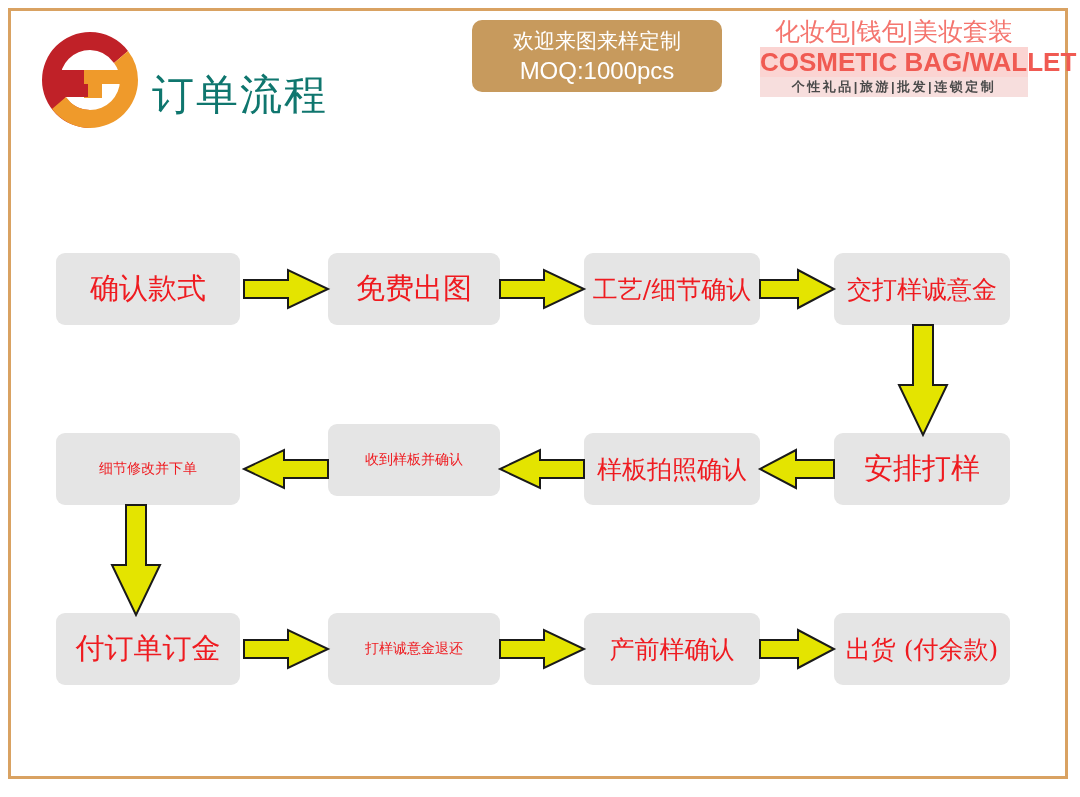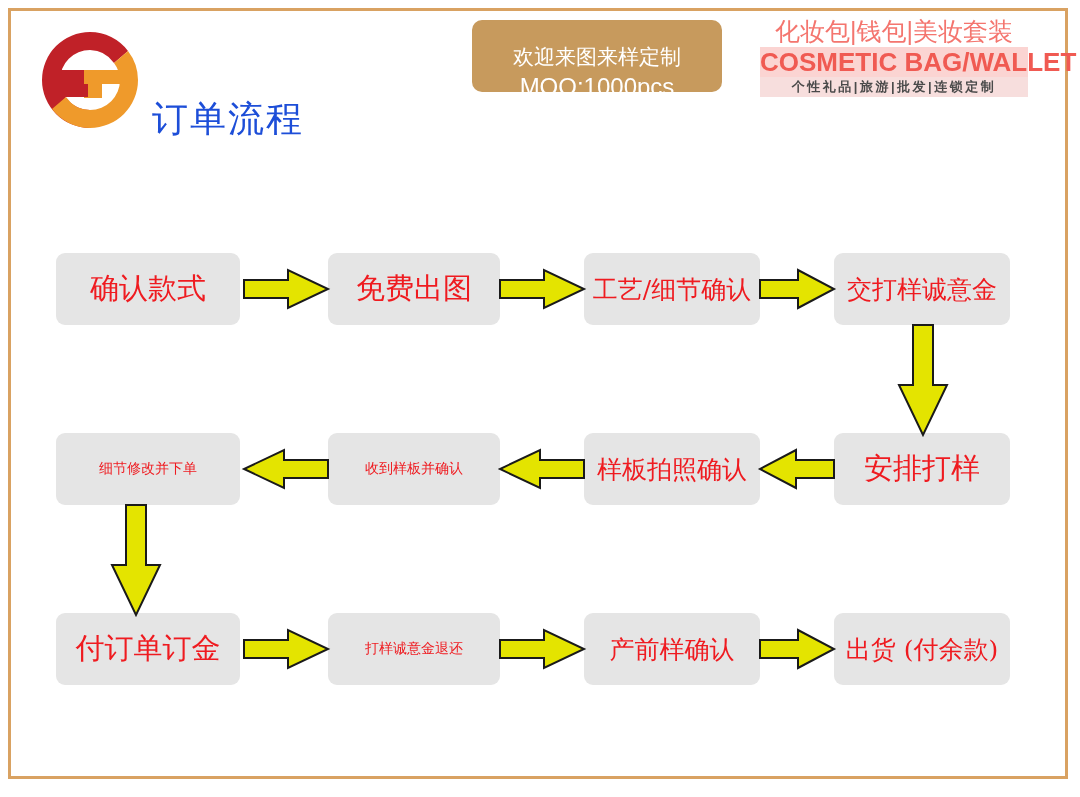--- a/index.html
+++ b/index.html
@@ -22,37 +22,37 @@
     box-sizing:border-box;
     pointer-events:none;
   }
 
   
   #logo{
     position:absolute;left:36px;top:26px;width:108px;height:108px;
   }
 
   #page-title{
-    position:absolute;left:152px;top:94px;
+    position:absolute;left:152px;top:70px;
     font-family:"DejaVu Serif", serif;
-    font-size:36px;line-height:50px;
-    color:#1d4ed8;
+    font-size:42px;line-height:50px;
+    color:#0f766e;
     letter-spacing:2px;
     white-space:nowrap;
   }
 
   #moq-badge{
     position:absolute;left:472px;top:20px;
     width:250px;height:72px;
     background:#c79a5d;
     border-radius:10px;
     color:#ffffff;
     text-align:center;
     box-sizing:border-box;
-    padding-top:22px;
+    padding-top:6px;
   }
   #moq-badge .l1{font-size:21px;line-height:30px;font-family:"Liberation Sans",sans-serif;}
   #moq-badge .l2{font-size:24px;line-height:30px;font-family:"Liberation Sans",sans-serif;}
 
   #brand-block{
     position:absolute;left:760px;top:16px;width:268px;
   }
   #brand-block .bl1{
     font-size:25px;line-height:31px;
     color:#f4756e;
@@ -136,21 +136,21 @@
     <div class="bl2">COSMETIC BAG/WALLET</div>
     <div class="bl3">个性礼品|旅游|批发|连锁定制</div>
   </div>
 
   <div class="node s-big" style="left:56px;top:253px;width:184px;height:72px;">确认款式</div>
   <div class="node s-big" style="left:328px;top:253px;width:172px;height:72px;">免费出图</div>
   <div class="node s-mid" style="left:834px;top:253px;width:176px;height:72px;">交打样诚意金</div>
   <div class="node s-mid" style="left:584px;top:253px;width:176px;height:72px;">工艺/细节确认</div>
 
   <div class="node s-xs" style="left:56px;top:433px;width:184px;height:72px;">细节修改并下单</div>
-  <div class="node s-xs" style="left:328px;top:433px;width:172px;height:72px;">收到样板并确认</div>
+  <div class="node s-xs" style="left:328px;top:424px;width:172px;height:72px;">收到样板并确认</div>
   <div class="node s-mid" style="left:584px;top:433px;width:176px;height:72px;">样板拍照确认</div>
   <div class="node s-big" style="left:834px;top:433px;width:176px;height:72px;">安排打样</div>
 
   <div class="node s-big" style="left:56px;top:613px;width:184px;height:72px;">付订单订金</div>
   <div class="node s-xs" style="left:328px;top:613px;width:172px;height:72px;">打样诚意金退还</div>
   <div class="node s-mid" style="left:584px;top:613px;width:176px;height:72px;">产前样确认</div>
   <div class="node s-mid" style="left:834px;top:613px;width:176px;height:72px;">出货 (付余款)</div>
 
   <div class="arrow" style="left:244px;top:268px;width:84px;height:42px;">
     <svg width="84" height="42" viewBox="0 0 84 42">

